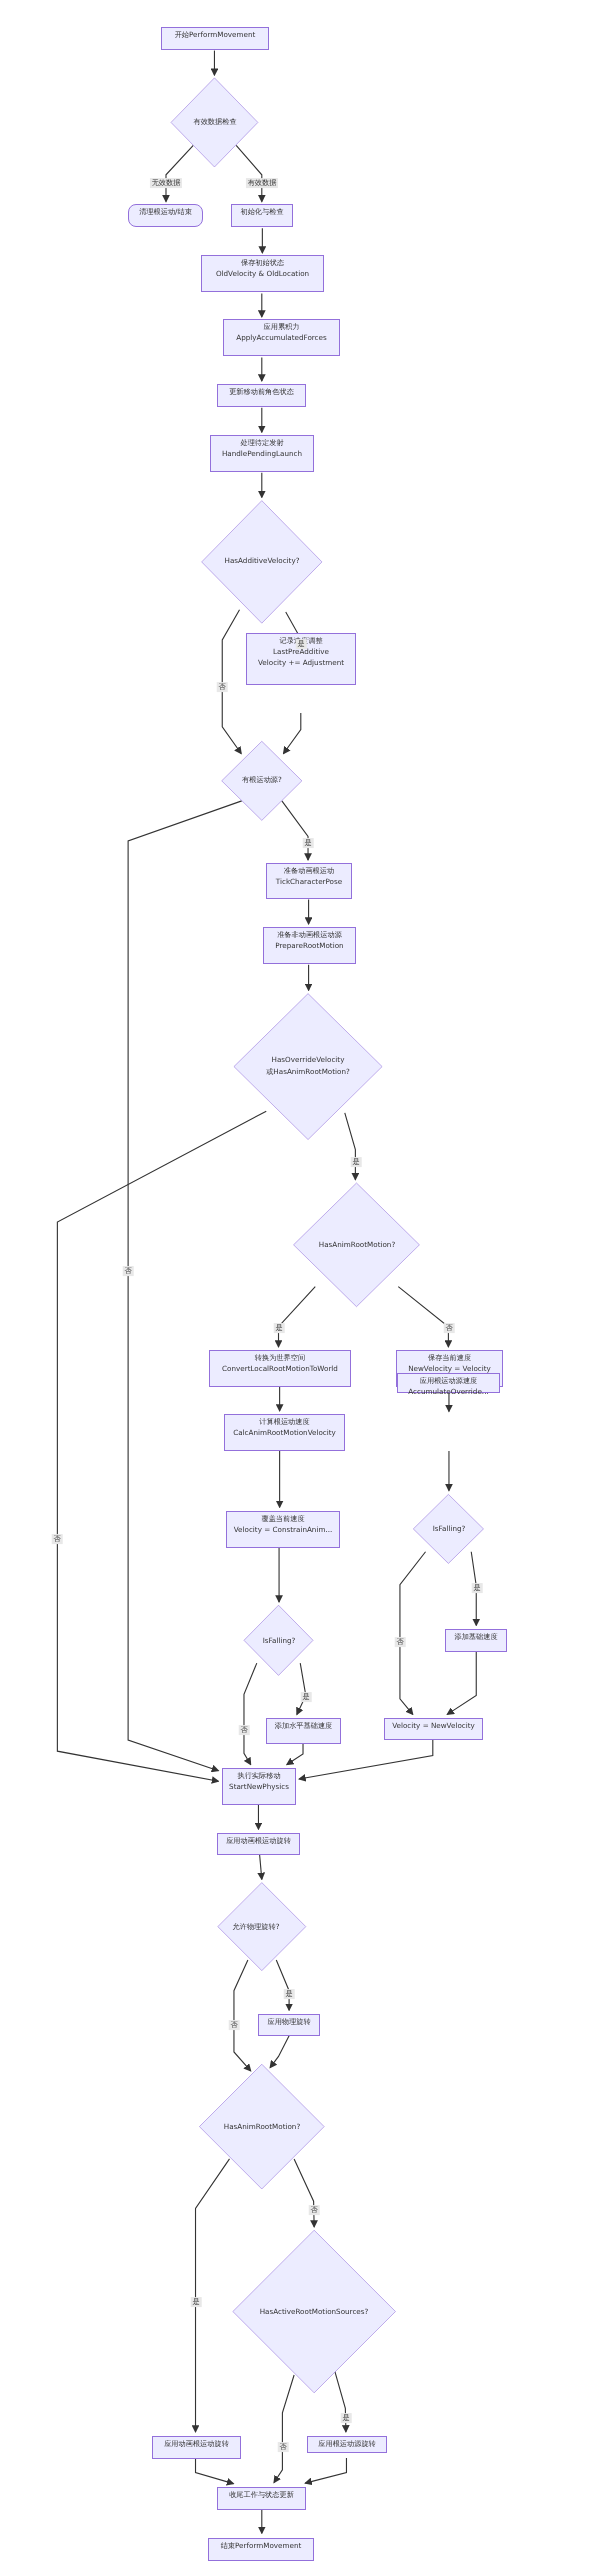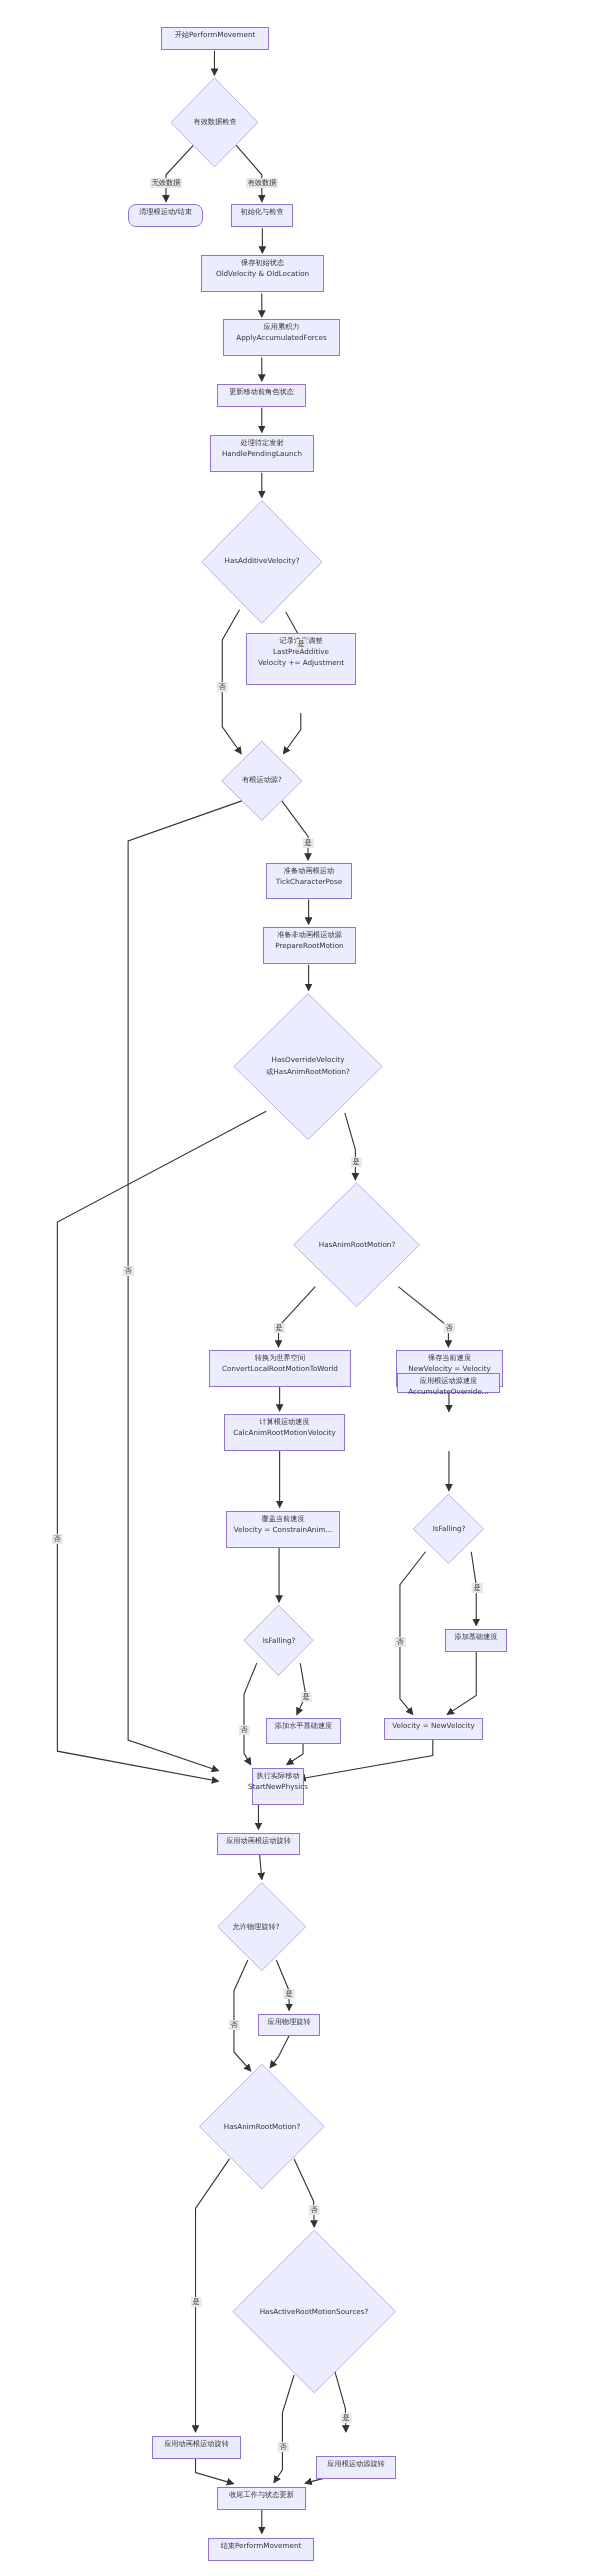--- a/index.html
+++ b/index.html
@@ -191,21 +191,21 @@
     </div>
     <div class="diamond-text" style="left: 449px; top: 1529px;">
       <span class="line">IsFalling?</span>
     </div>
     <div class="node-rect" style="left: 445px; top: 1629px; width: 62px; height: 23px;">
       <span class="line">添加基础速度</span>
     </div>
     <div class="node-rect" style="left: 384px; top: 1718px; width: 99px; height: 22px;">
       <span class="line">Velocity = NewVelocity</span>
     </div>
-    <div class="node-rect" style="left: 222px; top: 1768px; width: 52px; height: 37px; margin-left: 30px;">
+    <div class="node-rect" style="left: 222px; top: 1768px; width: 74px; height: 37px;">
       <span class="line">执行实际移动</span>
       <span class="line">StartNewPhysics</span>
     </div>
     <div class="node-rect" style="left: 217px; top: 1833px; width: 83px; height: 22px;">
       <span class="line">应用动画根运动旋转</span>
     </div>
     <div class="diamond-text" style="left: 256px; top: 1927px;">
       <span class="line">允许物理旋转?</span>
     </div>
     <div class="node-rect" style="left: 258px; top: 2014px; width: 62px; height: 22px;">
@@ -213,21 +213,21 @@
     </div>
     <div class="diamond-text" style="left: 262px; top: 2127px;">
       <span class="line">HasAnimRootMotion?</span>
     </div>
     <div class="diamond-text" style="left: 314px; top: 2312px;">
       <span class="line">HasActiveRootMotionSources?</span>
     </div>
     <div class="node-rect" style="left: 152px; top: 2436px; width: 89px; height: 23px;">
       <span class="line">应用动画根运动旋转</span>
     </div>
-    <div class="node-rect" style="left: 316px; top: 2436px; width: 80px; height: 23px; margin-top: 20px;">
+    <div class="node-rect" style="left: 307px; top: 2436px; width: 80px; height: 17px;">
       <span class="line">应用根运动源旋转</span>
     </div>
     <div class="node-rect" style="left: 217px; top: 2487px; width: 89px; height: 23px;">
       <span class="line">收尾工作与状态更新</span>
     </div>
     <div class="node-rect" style="left: 208px; top: 2538px; width: 106px; height: 23px;">
       <span class="line">结束PerformMovement</span>
     </div>
     <div class="edge-label" style="left: 166px; top: 183px;">无效数据</div>
     <div class="edge-label" style="left: 262px; top: 183px;">有效数据</div>

